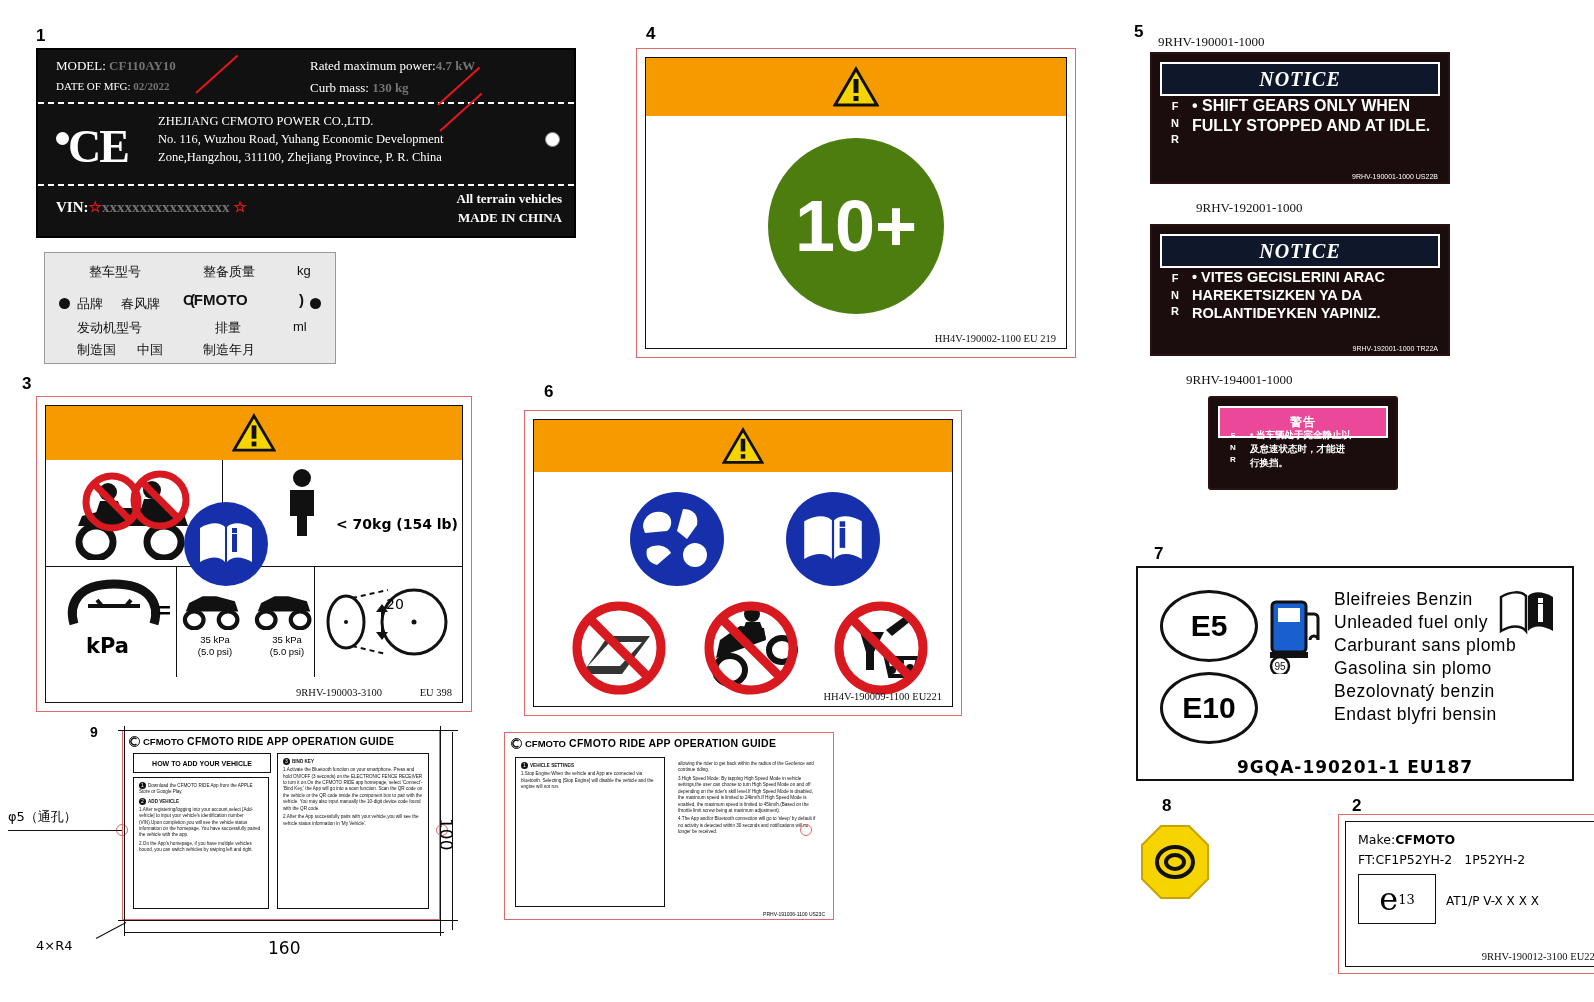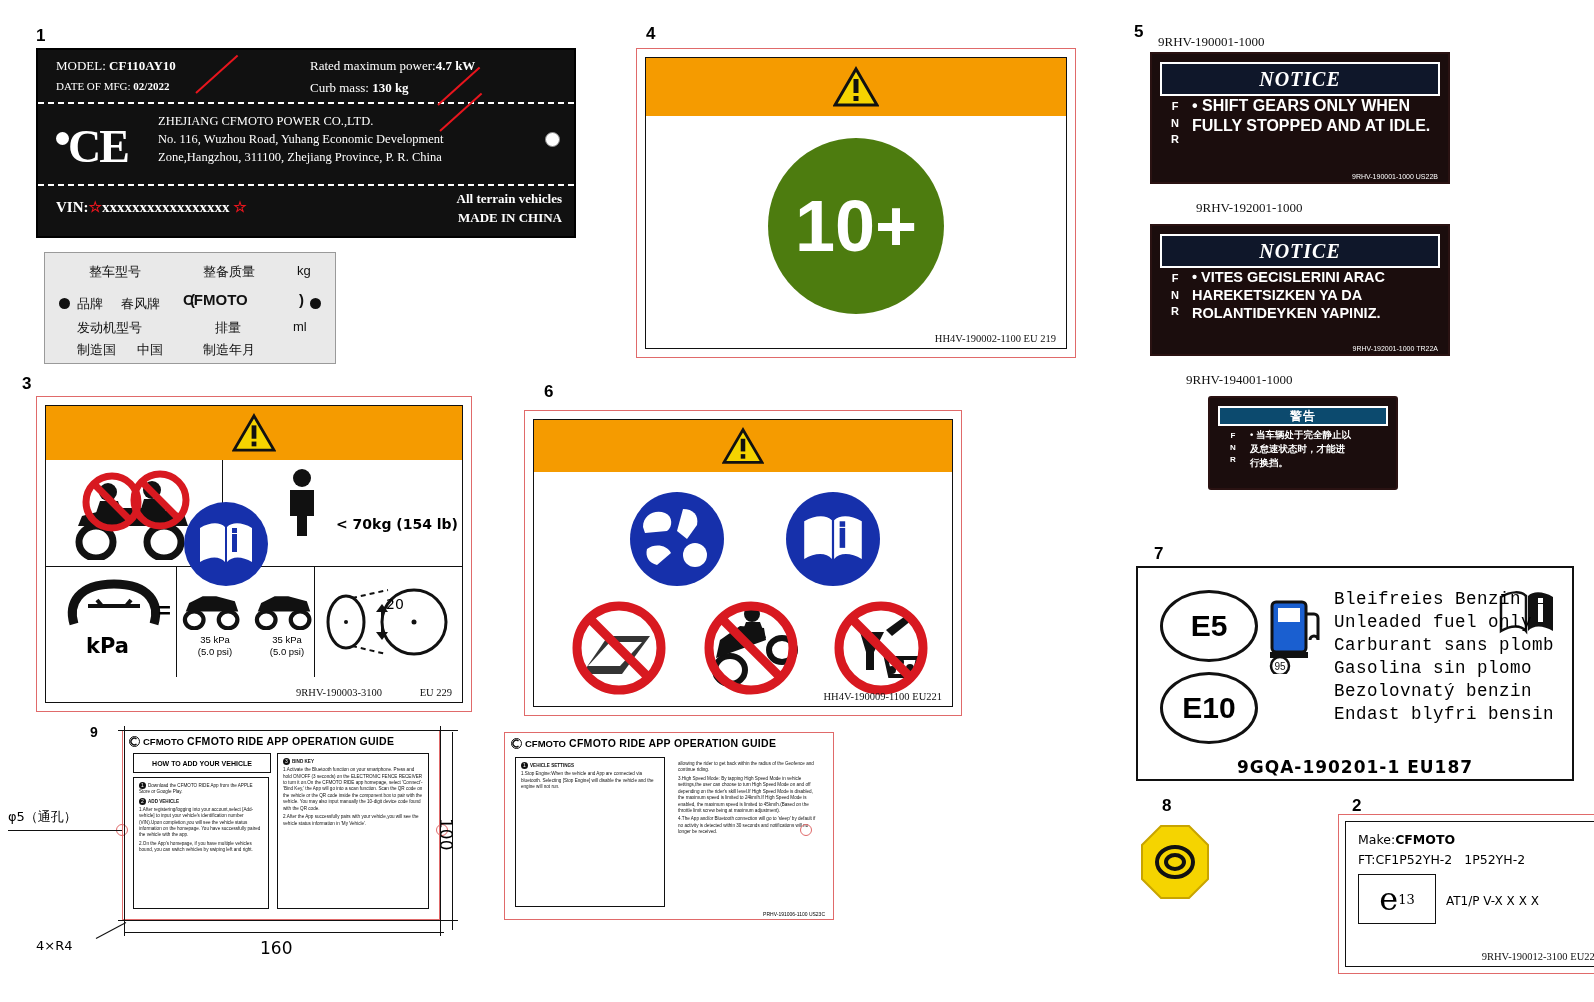--- a/index.html
+++ b/index.html
@@ -6,21 +6,21 @@
   body{width:1594px;height:1002px;position:relative;font-family:"Liberation Sans",sans-serif;overflow:hidden;}
   .num{position:absolute;font-weight:bold;font-size:17px;color:#000;}
   .abs{position:absolute;}
   
   #plate1{left:36px;top:48px;width:540px;height:190px;background:#111;border:2px solid #000;box-sizing:border-box;}
   #plate1 .top{position:absolute;left:0;top:0;width:100%;height:54px;border-bottom:2px dashed #fff;box-sizing:border-box;}
   #plate1 .r1{position:absolute;left:18px;top:8px;color:#fff;font-size:13px;font-family:"Liberation Serif",serif;}
   #plate1 .r2{position:absolute;left:18px;top:30px;color:#fff;font-size:11px;font-family:"Liberation Serif",serif;}
   #plate1 .r3{position:absolute;left:272px;top:8px;color:#fff;font-size:13px;font-family:"Liberation Serif",serif;}
   #plate1 .r4{position:absolute;left:272px;top:30px;color:#fff;font-size:13px;font-family:"Liberation Serif",serif;}
-  .redv{color:#ffffff;font-weight:bold;}
+  .redv{color:#737373;font-weight:bold;}
   #plate1 .mid{position:absolute;left:0;top:56px;width:100%;height:80px;}
   #plate1 .ce{position:absolute;left:30px;top:14px;color:#fff;font-size:46px;font-weight:bold;letter-spacing:-2px;font-family:"Liberation Serif",serif;}
   #plate1 .dot{position:absolute;left:18px;top:26px;width:13px;height:13px;border-radius:50%;background:#fff;}
   #plate1 .dot2{position:absolute;right:14px;top:26px;width:13px;height:13px;border-radius:50%;background:#fff;border:1px solid #888;}
   #plate1 .addr{position:absolute;left:120px;top:6px;color:#fff;font-size:12.5px;line-height:1.45;font-family:"Liberation Serif",serif;}
   #plate1 .bot{position:absolute;left:0;bottom:0;width:100%;height:52px;border-top:2px dashed #fff;box-sizing:border-box;}
   #plate1 .vin{position:absolute;left:18px;top:12px;color:#fff;font-size:15px;font-weight:bold;font-family:"Liberation Serif",serif;}
   #plate1 .atv{position:absolute;right:12px;top:4px;color:#fff;font-size:13px;font-weight:bold;text-align:right;line-height:1.45;font-family:"Liberation Serif",serif;}
   .star{color:#e8151d;}
   .slash{position:absolute;height:2px;background:#e8151d;transform-origin:left center;}
@@ -52,21 +52,21 @@
   .notice .nband{position:absolute;left:8px;top:8px;right:8px;height:34px;background:#0f172a;border:2px solid #fff;box-sizing:border-box;display:flex;align-items:center;justify-content:center;}
   .notice .nband span{color:#fff;font-style:italic;font-weight:bold;font-size:20px;font-family:"Liberation Serif",serif;letter-spacing:1px;}
   .notice .fnr{position:absolute;left:10px;top:44px;width:26px;color:#fff;font-size:11px;font-weight:bold;text-align:center;line-height:1.5;}
   .notice .ntext{position:absolute;left:40px;top:42px;right:8px;color:#fff;font-size:16px;font-weight:bold;line-height:1.25;font-family:"Liberation Sans",sans-serif;}
   .notice .ncode{position:absolute;right:10px;bottom:2px;color:#fff;font-size:7px;}
   .partno{position:absolute;font-size:13px;color:#111;font-family:"Liberation Serif",serif;}
   
   #card7{left:1136px;top:566px;width:438px;height:215px;background:#fff;border:2px solid #111;box-sizing:border-box;}
   #card7 .e5{position:absolute;left:22px;top:22px;width:92px;height:66px;border:3px solid #111;border-radius:50%;display:flex;align-items:center;justify-content:center;font-size:30px;font-weight:bold;font-family:"Liberation Sans",sans-serif;}
   #card7 .e10{position:absolute;left:22px;top:104px;width:92px;height:66px;border:3px solid #111;border-radius:50%;display:flex;align-items:center;justify-content:center;font-size:30px;font-weight:bold;font-family:"Liberation Sans",sans-serif;}
-  #card7 .fuellines{position:absolute;left:196px;top:20px;font-size:17.5px;line-height:1.32;font-family:Liberation Mono, monospace;letter-spacing:0.5px;}
+  #card7 .fuellines{position:absolute;left:196px;top:20px;font-size:17.5px;line-height:1.32;font-family:Liberation Sans, sans-serif;letter-spacing:0.5px;}
   #card7 .ron{position:absolute;left:196px;bottom:36px;font-size:20px;font-weight:bold;font-family:"DejaVu Sans",sans-serif;}
   #card7 .ron b{font-size:30px;}
   #card7 .botcode{position:absolute;left:0;bottom:2px;width:100%;text-align:center;font-size:17px;font-weight:bold;font-family:"DejaVu Sans",sans-serif;letter-spacing:1px;}
   
   #card2{left:1338px;top:814px;width:280px;height:160px;background:#fff;border:1px solid #e06a6a;box-sizing:border-box;}
   #card2 .in{position:absolute;left:6px;top:6px;right:6px;bottom:6px;border:1px solid #111;box-sizing:border-box;}
   #card2 .l1{position:absolute;left:12px;top:10px;font-size:12.5px;font-family:"DejaVu Sans",sans-serif;}
   #card2 .l2{position:absolute;left:12px;top:30px;font-size:12.5px;font-family:"DejaVu Sans",sans-serif;}
   #card2 .ebox{position:absolute;left:12px;top:52px;width:76px;height:48px;border:1.5px solid #111;display:flex;align-items:center;justify-content:center;font-size:32px;font-family:"DejaVu Serif",serif;}
   #card2 .esub{font-size:13px;vertical-align:sub;}
@@ -244,21 +244,21 @@
       <circle cx="90" cy="46" r="2.5" fill="#111"></circle>
         <circle cx="22" cy="46" r="2" fill="#111"></circle>
       <path d="M28 22 L64 14" stroke="#111" stroke-width="2" stroke-dasharray="5,4"></path>
       <path d="M28 70 L62 78" stroke="#111" stroke-width="2" stroke-dasharray="5,4"></path>
       <path d="M58 30 L58 62" stroke="#111" stroke-width="2"></path>
       <path d="M52 36 L58 28 L64 36" fill="#111"></path>
         <path d="M52 56 L58 64 L64 56" fill="#111"></path>
     </svg>
     <div class="abs" style="left:340px;top:190px;font-size:14px;font-family:'DejaVu Sans',sans-serif;">20</div>
     <div class="code" style="right:80px;">9RHV-190003-3100</div>
-    <div class="code">EU 229</div>
+    <div class="code">EU 398</div>
   </div>
 </div>
 
 <div id="card6" class="wcard">
   <div class="inner">
     <div class="obar">
       <svg width="42" height="38" viewBox="0 0 46 42" style="position:absolute;left:50%;top:7px;transform:translateX(-50%);">
         <polygon points="23,3 44,39 2,39" fill="#f5d400" stroke="#111" stroke-width="3"></polygon>
         <rect x="20.5" y="13" width="5" height="14" fill="#111"></rect>
           <rect x="20.5" y="30" width="5" height="5" fill="#111"></rect>
@@ -333,21 +333,21 @@
   <div class="nband">
       <span>NOTICE</span>
     </div>
   <div class="fnr">F<br>N<br>R</div>
   <div class="ntext" style="font-size:14.5px;">• <span>VITES GECISLERINI ARAC HAREKETSIZKEN YA DA ROLANTIDEYKEN YAPINIZ.</span></div>
   <div class="ncode">9RHV-192001-1000 TR22A</div>
 </div>
 
 <div class="partno" style="left:1186px;top:372px;">9RHV-194001-1000</div>
 <div class="notice" style="left:1208px;top:396px;width:190px;height:94px;border-radius:3px;">
-  <div class="nband" style="height:20px;background:#0c4a6e;">
+  <div class="nband" style="height:32px;background:#ec4899;">
       <span style="font-size:12px;font-style:normal;">警告</span>
     </div>
   <div class="fnr" style="top:32px;font-size:8px;">F<br>N<br>R</div>
   <div class="ntext" style="top:30px;font-size:9.5px;line-height:1.45;">
     <div>• <span>当车辆处于完全静止以</span></div>
     <div>及怠速状态时，才能进</div>
     <div>行换挡。</div>
   </div>
 </div>
 
@@ -426,21 +426,21 @@
 </div>
 
 <div class="abs" style="left:116px;top:824px;width:10px;height:10px;border-radius:50%;border:1px solid #e06a6a;"></div>
 <div class="abs" style="left:436px;top:824px;width:10px;height:10px;border-radius:50%;border:1px solid #e06a6a;"></div>
 <div class="dimtxt" style="left:8px;top:808px;">φ5（通孔）</div>
 <div class="dimline" style="left:106px;top:830px;width:16px;height:1px;"></div>
 <div class="dimline" style="left:8px;top:830px;width:98px;height:1px;"></div>
 <div class="dimtxt" style="left:36px;top:938px;">4×R4</div>
 <div class="dimline" style="left:96px;top:938px;width:34px;height:1px;transform:rotate(-28deg);transform-origin:left center;"></div>
 <div class="dimline" style="left:124px;top:932px;width:320px;height:1px;"></div>
-<div class="dimtxt" style="left:260px;top:938px;font-size:17px;">160</div>
+<div class="dimtxt" style="left:268px;top:938px;font-size:17px;">160</div>
 <div class="dimline" style="left:452px;top:732px;width:1px;height:198px;"></div>
 <div class="dimtxt" style="left:456px;top:818px;font-size:17px;transform:rotate(90deg);transform-origin:left top;">100</div>
 <div class="dimline" style="left:124px;top:726px;width:1px;height:210px;"></div>
 <div class="dimline" style="left:440px;top:726px;width:1px;height:210px;"></div>
 <div class="dimline" style="left:118px;top:730px;width:340px;height:1px;"></div>
 <div class="dimline" style="left:118px;top:920px;width:340px;height:1px;"></div>
 
 <div id="card10" class="abs">
   <div class="abs" style="left:6px;top:4px;display:flex;align-items:center;gap:3px;">
     <svg width="11" height="11" viewBox="0 0 11 11">

